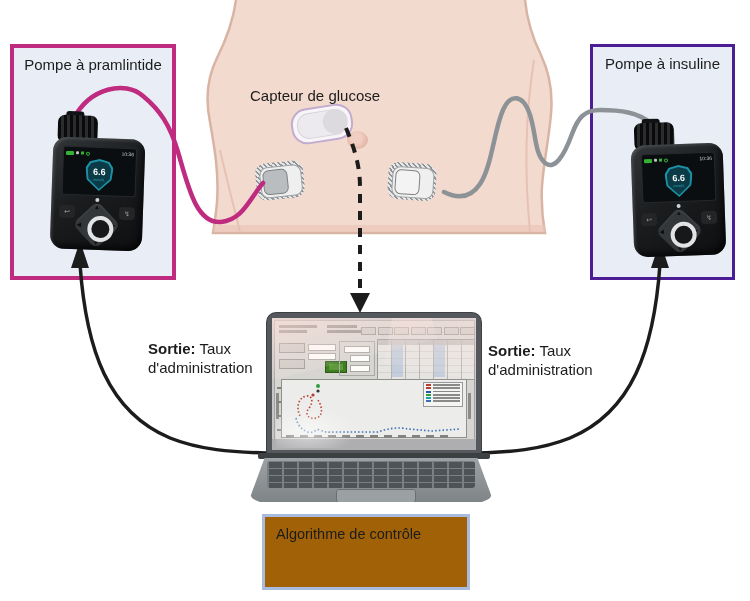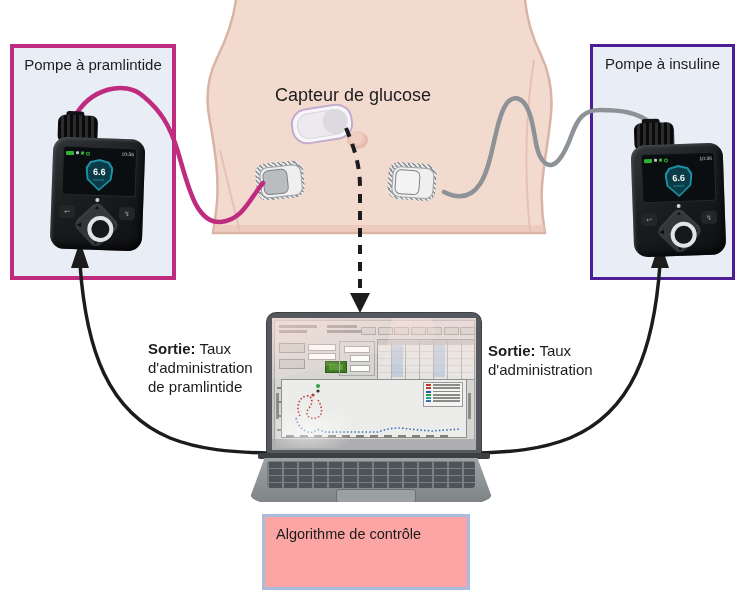--- a/index.html
+++ b/index.html
@@ -6,21 +6,21 @@
   #stage{position:relative;width:750px;height:601px;background:#fff;overflow:hidden;
          font-family:"Liberation Sans","DejaVu Sans",sans-serif;color:#1c1c1c;}
   .abs{position:absolute;}
   svg{display:block;}
 
   
   .frame{position:absolute;box-sizing:border-box;background:#e9eef6;}
   #box-pram{left:10px;top:44px;width:166px;height:236px;border:4px solid #bf2b7f;}
   #box-ins{left:590px;top:44px;width:145px;height:236px;border:3px solid #4c1d95;}
   .frame .frame-label{margin-top:8px;text-align:center;font-size:15px;}
-  #box-algo{left:262px;top:514px;width:208px;height:76px;border:3px solid #a9bcdf;background:#fca5a5;}
+  #box-algo{left:262px;top:514px;width:208px;height:76px;border:3px solid #a9bcdf;background:#a16207;}
   #box-algo .algo-text{margin:8px 0 0 11px;font-size:14.5px;line-height:18.5px;}
 
   
   .lbl{position:absolute;font-size:15px;line-height:19px;}
   b{font-weight:bold;}
 
   
   .patch{position:absolute;width:48px;height:37px;border-radius:10px;
     background:repeating-linear-gradient(45deg,#8f9396 0 1.5px,#e6e6e6 1.5px 3.5px);}
   .patch .pad{position:absolute;left:4px;top:4px;width:40px;height:29px;border-radius:8px;
@@ -328,27 +328,26 @@
       <span class="arrow-g" style="left:43px;top:66px;">▲</span>
       <span class="arrow-g" style="left:43px;top:102px;">▼</span>
       <span class="arrow-g" style="left:26px;top:84px;">◀</span>
       <span class="arrow-g" style="left:60px;top:84px;">▶</span>
       <div class="center-btn"></div>
       <div class="side-btn" style="left:8px;top:68px;">↩</div>
       <div class="side-btn" style="left:68px;top:68px;">↯</div>
     </div>
   </div>
 
-  <div class="lbl" style="left:275px;top:86px;font-size:18px;">Capteur de glucose</div>
+  <div class="lbl" style="left:250px;top:86px;font-size:15px;">Capteur de glucose</div>
 
 
   <div class="lbl" style="left:148px;top:339px;">
     <div><b>Sortie:</b><span> Taux</span></div>
     <div>d'administration</div>
-    <div>de pramlintide</div>
   </div>
 
   <div class="lbl" style="left:488px;top:341px;">
     <div><b>Sortie:</b><span> Taux</span></div>
     <div>d'administration</div>
   </div>
 
   <div class="frame" id="box-algo">
     <div class="algo-text">
       <div>Algorithme de contrôle</div>

